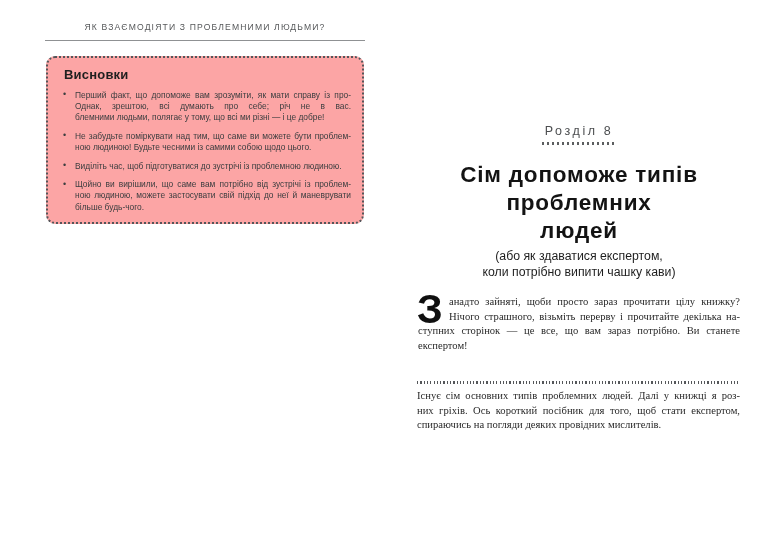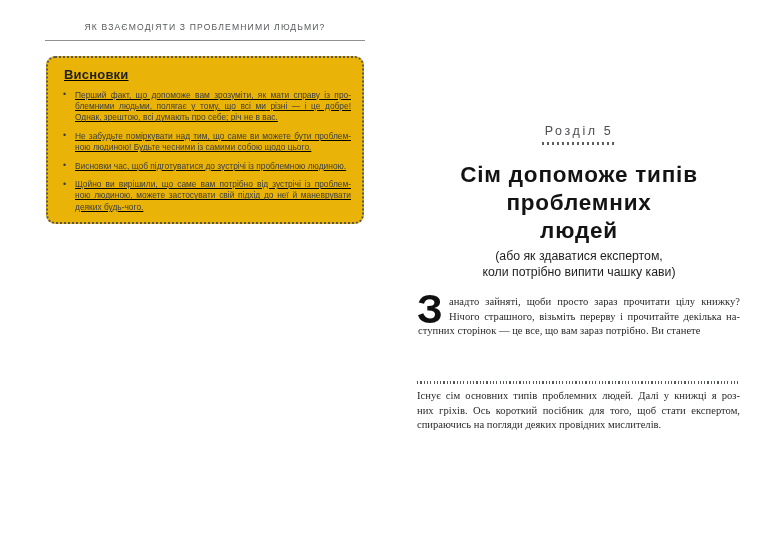--- a/index.html
+++ b/index.html
@@ -28,22 +28,21 @@
   }
   .left-header-rule {
     position: absolute; left: 45px; top: 40px; width: 320px;
     border-top: 1px solid #8f9193;
   }
   .callout {
     position: absolute; left: 46px; top: 56px; width: 318px;
     border: 2px dotted #54565a;
     border-radius: 9px;
     padding: 8px 11px 9px 13px;
-    background: #eab308;
-    text-decoration: underline;
+    background: #fca5a5;
   }
   .callout-title {
     font-weight: bold; font-size: 13px; line-height: 1.2;
     color: #1f1f1f;
     margin: 1px 0 7px 3px;
     letter-spacing: 0.2px;
   }
   .bullet {
     position: relative;
     padding-left: 14px;
@@ -127,67 +126,68 @@
   <div class="left-header" data-bind="book.left_page.header">ЯК ВЗАЄМОДІЯТИ З ПРОБЛЕМНИМИ ЛЮДЬМИ?</div>
   <div class="left-header-rule"></div>
 
   <div class="callout">
     <div class="callout-title" data-bind="book.left_page.callout.title">Висновки</div>
 
     <div class="bullet">
       <span class="bullet-dot" data-bind="book.left_page.callout.bullet_marker">•</span>
       <div class="bullet-text" data-bind-lines="book.left_page.callout.bullets.0.lines">
           <div class="tline">Перший факт, що допоможе вам зрозуміти, як мати справу із про-</div>
+          <div class="tline">Однак, зрештою, всі думають про себе; річ не в вас.</div>
           <div class="tline">блемними людьми, полягає у тому, що всі ми різні — і це добре!</div>
-          <div class="tline">Однак, зрештою, всі думають про себе; річ не в вас.</div>
         </div>
     </div>
     <div class="bullet">
       <span class="bullet-dot" data-bind="book.left_page.callout.bullet_marker">•</span>
       <div class="bullet-text" data-bind-lines="book.left_page.callout.bullets.1.lines">
           <div class="tline">Не забудьте поміркувати над тим, що саме ви можете бути проблем-</div>
           <div class="tline">ною людиною! Будьте чесними із самими собою щодо цього.</div>
         </div>
     </div>
     <div class="bullet">
       <span class="bullet-dot" data-bind="book.left_page.callout.bullet_marker">•</span>
       <div class="bullet-text" data-bind-lines="book.left_page.callout.bullets.2.lines">
-          <div class="tline">Висновки час, щоб підготуватися до зустрічі із проблемною людиною.</div>
+          <div class="tline">Виділіть час, щоб підготуватися до зустрічі із проблемною людиною.</div>
         </div>
     </div>
     <div class="bullet">
       <span class="bullet-dot" data-bind="book.left_page.callout.bullet_marker">•</span>
       <div class="bullet-text" data-bind-lines="book.left_page.callout.bullets.3.lines">
           <div class="tline">Щойно ви вирішили, що саме вам потрібно від зустрічі із проблем-</div>
           <div class="tline">ною людиною, можете застосувати свій підхід до неї й маневрувати</div>
-          <div class="tline">деяких будь-чого.</div>
+          <div class="tline">більше будь-чого.</div>
         </div>
     </div>
   </div>
 
-  <div class="chapter-label" data-bind="book.right_page.chapter_label">Розділ 5</div>
+  <div class="chapter-label" data-bind="book.right_page.chapter_label">Розділ 8</div>
   <div class="chapter-rule"></div>
 
   <div class="chapter-title center-lines" data-bind-lines="book.right_page.title_lines">
       <div class="tline">Сім допоможе типів</div>
       <div class="tline">проблемних</div>
       <div class="tline">людей</div>
     </div>
 
   <div class="chapter-subtitle center-lines" data-bind-lines="book.right_page.subtitle_lines">
       <div class="tline">(або як здаватися експертом,</div>
       <div class="tline">коли потрібно випити чашку кави)</div>
     </div>
 
   <div class="intro">
     <span class="dropcap" data-bind="book.right_page.intro.dropcap">З</span>
     <div class="intro-text" data-bind-lines="book.right_page.intro.lines">
         <div class="tline">анадто зайняті, щоби просто зараз прочитати цілу книжку?</div>
         <div class="tline">Нічого страшного, візьміть перерву і прочитайте декілька на-</div>
         <div class="tline">ступних сторінок — це все, що вам зараз потрібно. Ви станете</div>
+        <div class="tline">експертом!</div>
       </div>
   </div>
 
   <div class="section-rule"></div>
 
   <div class="section-para" data-bind-lines="book.right_page.section_lines">
       <div class="tline">Існує сім основних типів проблемних людей. Далі у книжці я роз-</div>
       <div class="tline">них гріхів. Ось короткий посібник для того, щоб стати експертом,</div>
       <div class="tline">спираючись на погляди деяких провідних мислителів.</div>
     </div>

